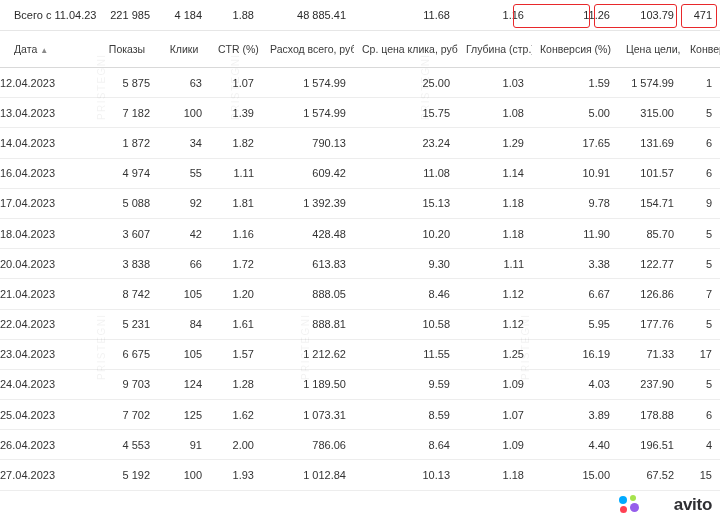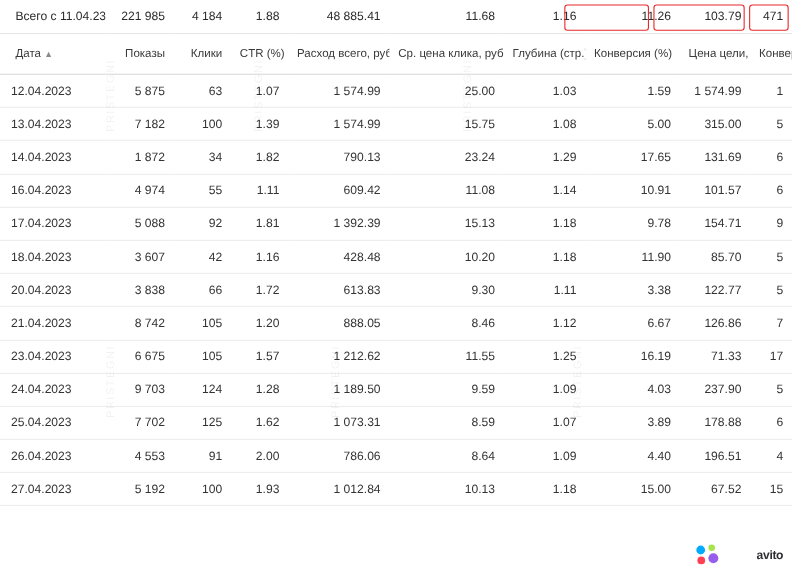--- a/index.html
+++ b/index.html
@@ -55,34 +55,35 @@
   }
   tr.totals-row td.label {
     text-align: left;
     padding-left: 14px;
   }
   tr.header-row th {
     height: 36px;
     font-size: 10.5px;
     color: #3a3a3a;
     border-bottom: 1px solid #d9d9d9;
+    text-align: center;
   }
   tr.header-row th.label {
     text-align: left;
     padding-left: 14px;
   }
   tr.data-row td {
     height: 29.2px;
     border-bottom: 1px solid #ededed;
     font-size: 11px;
     color: #333333;
   }
   tr.data-row td.label {
     text-align: left;
-    padding-left: 10px;
+    padding-left: 0;
   }
   .sort-arrow {
     font-size: 8px;
     color: #8a8a8a;
     margin-left: 3px;
   }
 
   
   .hl-box {
     position: absolute;
@@ -122,21 +123,21 @@
   }
   .avito .dot {
     position: absolute;
     border-radius: 50%;
   }
   .avito .d1 { width: 8px; height: 8px; background: #0af; left: 0; top: 1px; background: #00aaff; }
   .avito .d2 { width: 6px; height: 6px; background: #a6e34d; left: 11px; top: 0px; }
   .avito .d3 { width: 7px; height: 7px; background: #ff4053; left: 1px; top: 11px; }
   .avito .d4 { width: 9px; height: 9px; background: #965eeb; left: 11px; top: 8px; }
   .avito .txt {
-    font-size: 11px;
+    font-size: 17px;
     color: #2f2f33;
     font-weight: bold;
     letter-spacing: -0.3px;
     font-family: "Liberation Sans", sans-serif;
     margin-left: 30px;
   }
 </style>
 </head>
 <body>
 
@@ -271,20 +272,32 @@
         <td>105</td>
         <td>1.20</td>
         <td>888.05</td>
         <td>8.46</td>
         <td>1.12</td>
         <td>6.67</td>
         <td>126.86</td>
         <td>7</td>
       </tr>
       <tr class="data-row">
+        <td class="label">22.04.2023</td>
+        <td>5 231</td>
+        <td>84</td>
+        <td>1.61</td>
+        <td>888.81</td>
+        <td>10.58</td>
+        <td>1.12</td>
+        <td>5.95</td>
+        <td>177.76</td>
+        <td>5</td>
+      </tr>
+      <tr class="data-row">
         <td class="label">23.04.2023</td>
         <td>6 675</td>
         <td>105</td>
         <td>1.57</td>
         <td>1 212.62</td>
         <td>11.55</td>
         <td>1.25</td>
         <td>16.19</td>
         <td>71.33</td>
         <td>17</td>

